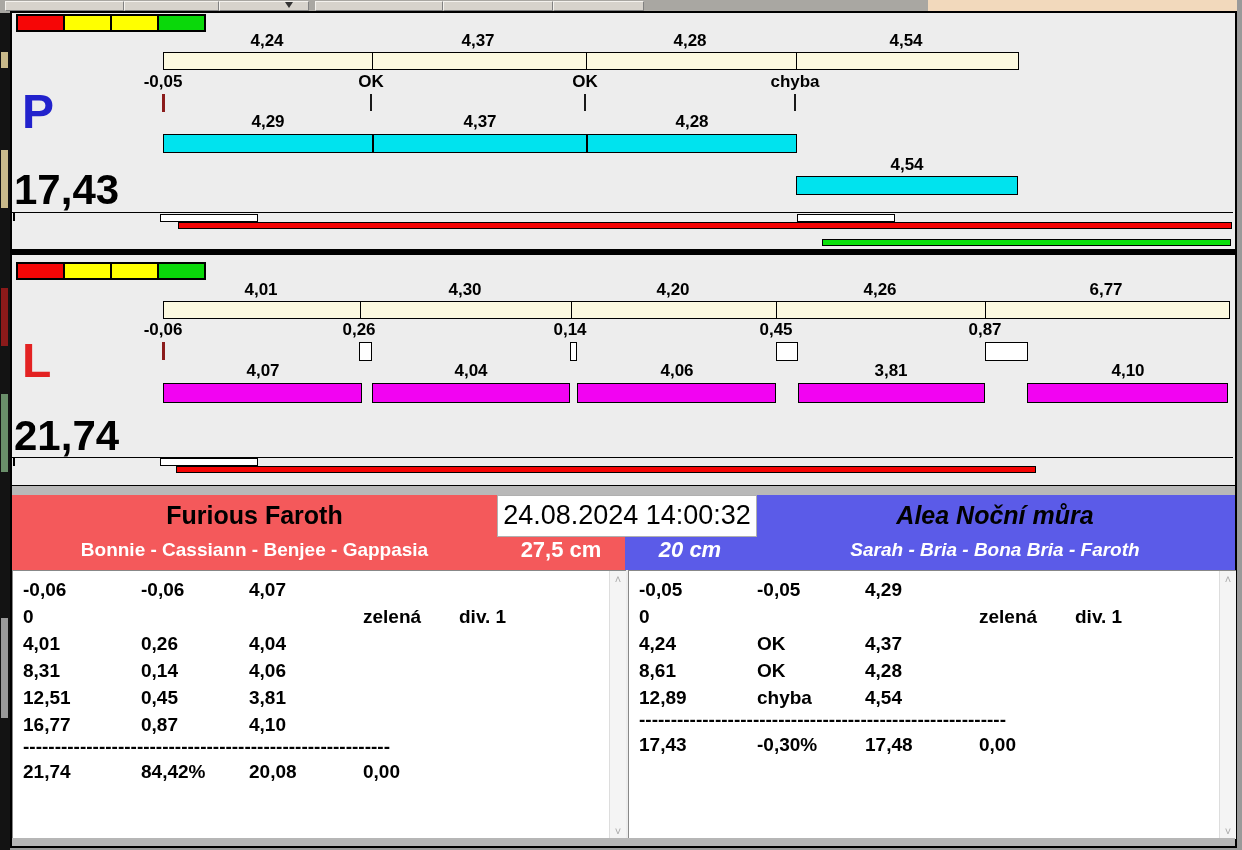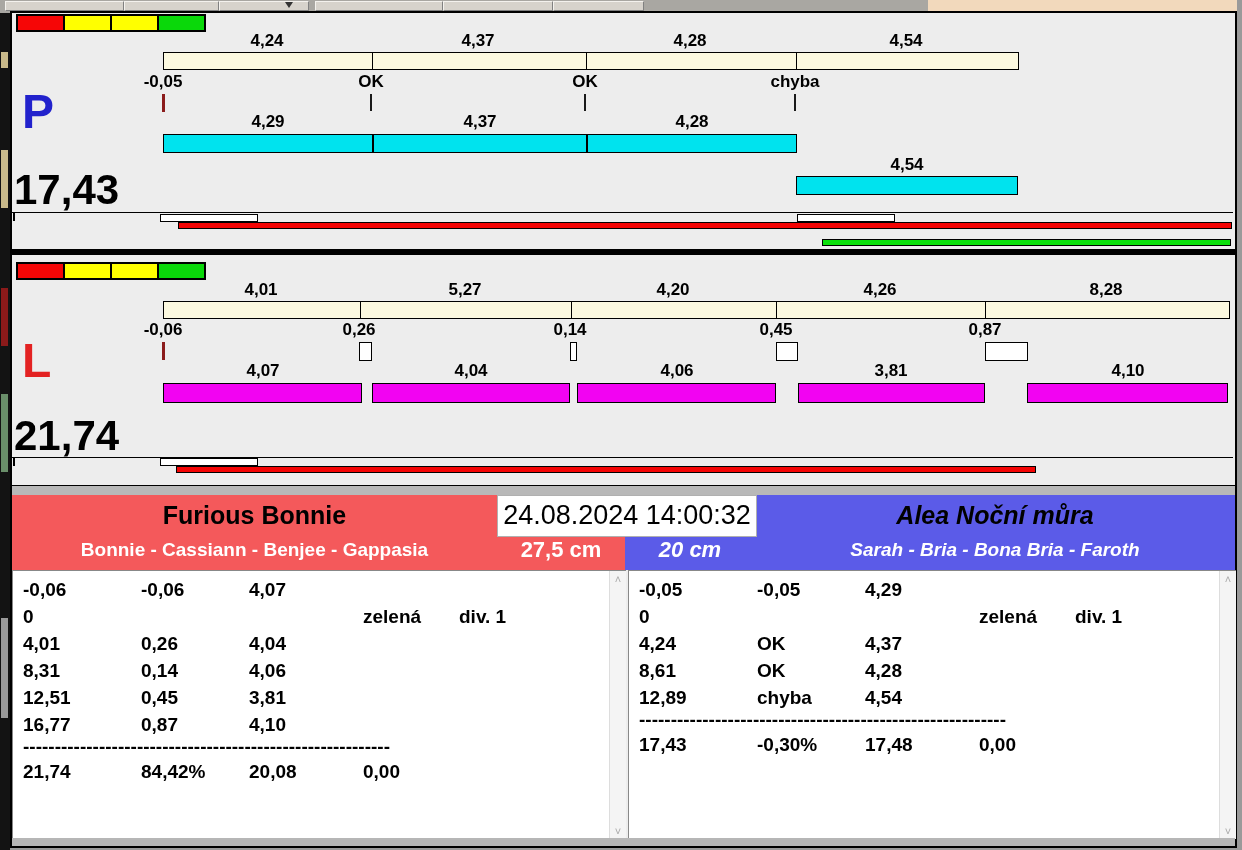--- a/index.html
+++ b/index.html
@@ -200,24 +200,24 @@
         <div class="lane-letter" style="color: rgb(227, 34, 34);">L</div>
         <div class="lane-total">21,74</div>
         <div class="team-bar" style="left: 151px; width: 1067px;">
           <div class="team-seg" style="width: 196px;"></div>
           <div class="team-seg" style="width: 211px;"></div>
           <div class="team-seg" style="width: 206px;"></div>
           <div class="team-seg" style="width: 209px;"></div>
           <div class="team-seg" style="width: 244px;"></div>
         </div>
         <div class="seg-label top-label" style="left: 189px;">4,01</div>
-        <div class="seg-label top-label" style="left: 393px;">5,27</div>
+        <div class="seg-label top-label" style="left: 393px;">4,30</div>
         <div class="seg-label top-label" style="left: 601px;">4,20</div>
         <div class="seg-label top-label" style="left: 808px;">4,26</div>
-        <div class="seg-label top-label" style="left: 1034px;">8,28</div>
+        <div class="seg-label top-label" style="left: 1034px;">6,77</div>
         <div class="seg-label marker-label" style="left: 91px;">-0,06</div>
         <div class="marker start" style="left: 150px;"></div>
         <div class="seg-label marker-label" style="left: 287px;">0,26</div>
         <div class="marker gap" style="left: 347px; width: 13px;"></div>
         <div class="seg-label marker-label" style="left: 498px;">0,14</div>
         <div class="marker gap" style="left: 558px; width: 7px;"></div>
         <div class="seg-label marker-label" style="left: 704px;">0,45</div>
         <div class="marker gap" style="left: 764px; width: 22px;"></div>
         <div class="seg-label marker-label" style="left: 913px;">0,87</div>
         <div class="marker gap" style="left: 973px; width: 43px;"></div>
@@ -233,21 +233,21 @@
         <div class="dog-bar row0" style="left: 1015px; width: 201px; background: rgb(242, 3, 242);"></div>
         <div class="baseline"></div>
         <div class="baseline-tick"></div>
         <div class="prog prog-white" style="left: 148px; width: 98px;"></div>
         <div class="prog prog-red" style="left: 164px; width: 860px;"></div>
       </div>
     <div class="l-bottom-line"></div>
     <div class="gray-strip-mid"></div>
 
     <div class="team-header left" id="team-header-left" style="background: rgb(244, 89, 91);">
-      <div class="team-name">Furious Bonnie</div>
+      <div class="team-name">Furious Faroth</div>
       <div class="team-dogs">Bonnie - Cassiann - Benjee - Gappasia</div>
       <div class="team-height">27,5 cm</div>
     </div>
     <div class="team-header right" id="team-header-right" style="background: rgb(91, 91, 232);">
       <div class="team-name">Alea Noční můra</div>
       <div class="team-dogs">Sarah - Bria - Bona Bria - Faroth</div>
       <div class="team-height">20 cm</div>
     </div>
     <div class="timestamp">24.08.2024 14:00:32</div>
 

